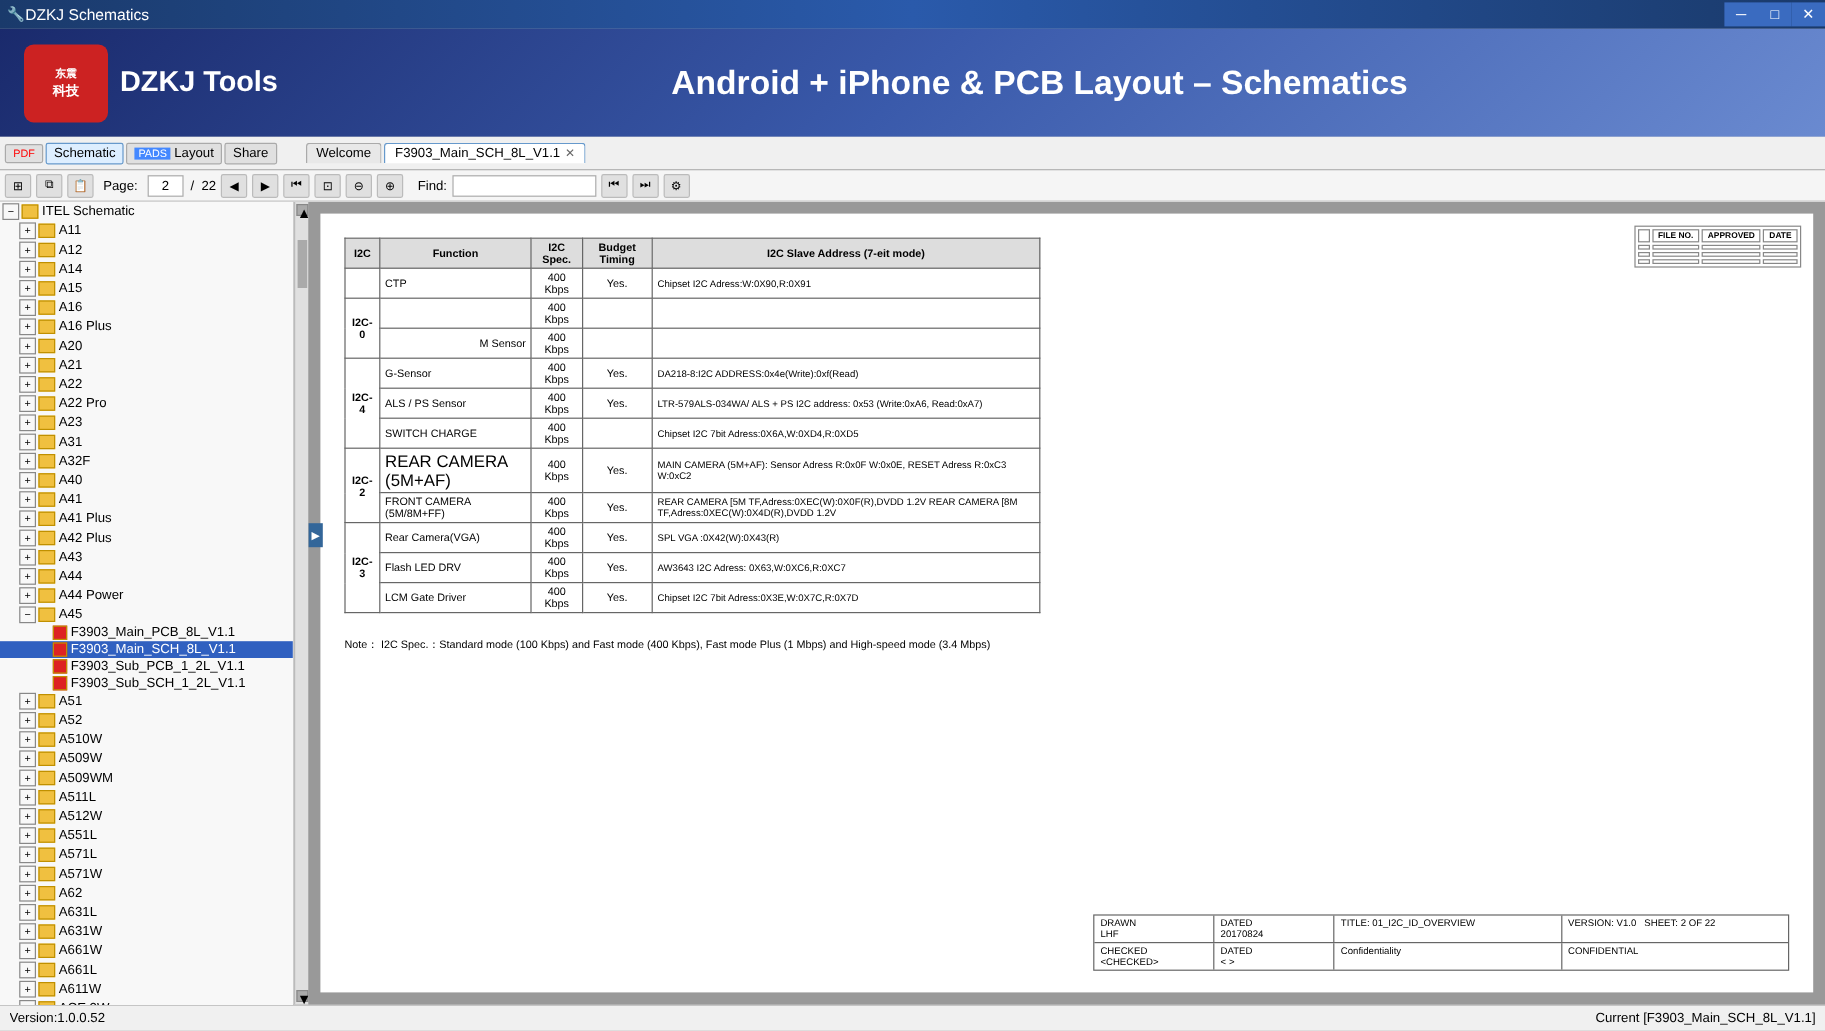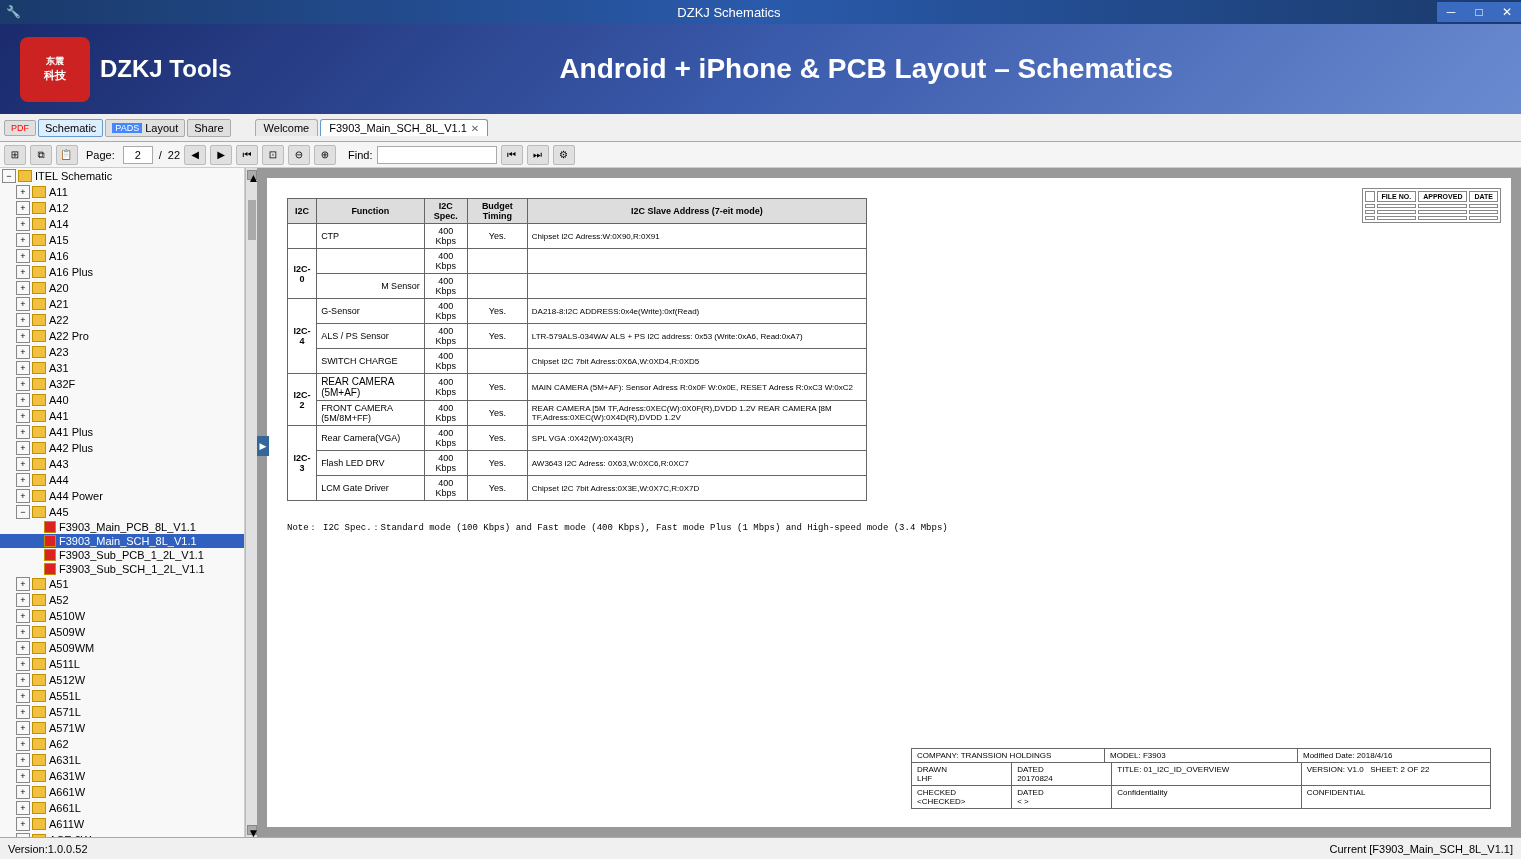--- a/index.html
+++ b/index.html
@@ -11,21 +11,21 @@
       color: white;
       text-align: center;
       padding: 3px 0;
       font-size: 13px;
       display: flex;
       align-items: center;
       justify-content: space-between;
       height: 24px;
     }
     .title-bar-left { display: flex; align-items: center; padding-left: 6px; }
-    .title-bar-center { flex: 1; text-align: center; }
+    .title-bar-center { flex: 1; text-align: left; }
     .title-bar-right { display: flex; }
     .title-bar-btn {
       width: 28px; height: 20px; background: #3a6bc0; border: none;
       color: white; cursor: pointer; font-size: 12px; display: flex;
       align-items: center; justify-content: center;
     }
 
     
     .app-header {
       background: linear-gradient(135deg, #1a2a6c, #3a5aab, #6a8ad0);
@@ -717,21 +717,21 @@
               <td style="font-size: 8px;">LTR-579ALS-034WA/ ALS + PS  I2C address: 0x53 (Write:0xA6, Read:0xA7)</td>
             </tr>
             <tr>
               <td style="font-size: 9px;">SWITCH CHARGE</td>
               <td class="center" style="font-size: 9px;">400 Kbps</td>
               <td class="center" style="font-size: 9px;"></td>
               <td style="font-size: 8px;">Chipset I2C 7bit Adress:0X6A,W:0XD4,R:0XD5</td>
             </tr>
             <tr>
               <td class="center" rowspan="2" style="font-weight: bold; font-size: 9px;">I2C-2</td>
-              <td style="font-size: 10px;">REAR CAMERA (5M+AF)</td>
+              <td style="font-size: 14px;">REAR CAMERA (5M+AF)</td>
               <td class="center" style="font-size: 9px;">400 Kbps</td>
               <td class="center" style="font-size: 9px;">Yes.</td>
               <td style="font-size: 8px;">MAIN CAMERA (5M+AF): Sensor Adress R:0x0F W:0x0E, RESET Adress R:0xC3 W:0xC2</td>
             </tr>
             <tr>
               <td style="font-size: 9px;">FRONT CAMERA (5M/8M+FF)</td>
               <td class="center" style="font-size: 9px;">400 Kbps</td>
               <td class="center" style="font-size: 9px;">Yes.</td>
               <td style="font-size: 8px;">REAR CAMERA [5M TF,Adress:0XEC(W):0X0F(R),DVDD 1.2V  REAR CAMERA [8M TF,Adress:0XEC(W):0X4D(R),DVDD 1.2V</td>
             </tr>
@@ -751,39 +751,25 @@
             <tr>
               <td style="font-size: 9px;">LCM Gate Driver</td>
               <td class="center" style="font-size: 9px;">400 Kbps</td>
               <td class="center" style="font-size: 9px;">Yes.</td>
               <td style="font-size: 8px;">Chipset I2C 7bit Adress:0X3E,W:0X7C,R:0X7D</td>
             </tr>
           </tbody>
       </table>
 
       <div class="note-area">
-        <div style="margin-top:8px;font-family:Liberation Mono, monospace;">Note：  I2C Spec.：Standard mode (100 Kbps) and Fast mode (400 Kbps), Fast mode Plus (1 Mbps) and High-speed mode (3.4 Mbps)</div>
+        <div style="margin-top:8px;">Note：  I2C Spec.：Standard mode (100 Kbps) and Fast mode (400 Kbps), Fast mode Plus (1 Mbps) and High-speed mode (3.4 Mbps)</div>
       </div>
 
       <div class="info-box">
 
-        <div class="info-row">
-          <div class="info-cell">
-            <span class="label">COMPANY:</span>
-            <span>TRANSSION HOLDINGS</span>
-          </div>
-          <div class="info-cell">
-            <span class="label">MODEL:</span>
-            <span>F3903</span>
-          </div>
-          <div class="info-cell">
-            <span class="label">Modified Date:</span>
-            <span>2018/4/16</span>
-          </div>
-        </div>
 
         <div class="info-row">
           <div class="info-cell" style="flex:0.5;">
             <div>DRAWN</div>
             <div>LHF</div>
           </div>
           <div class="info-cell" style="flex:0.5;">
             <div>DATED</div>
             <div>20170824</div>
           </div>

